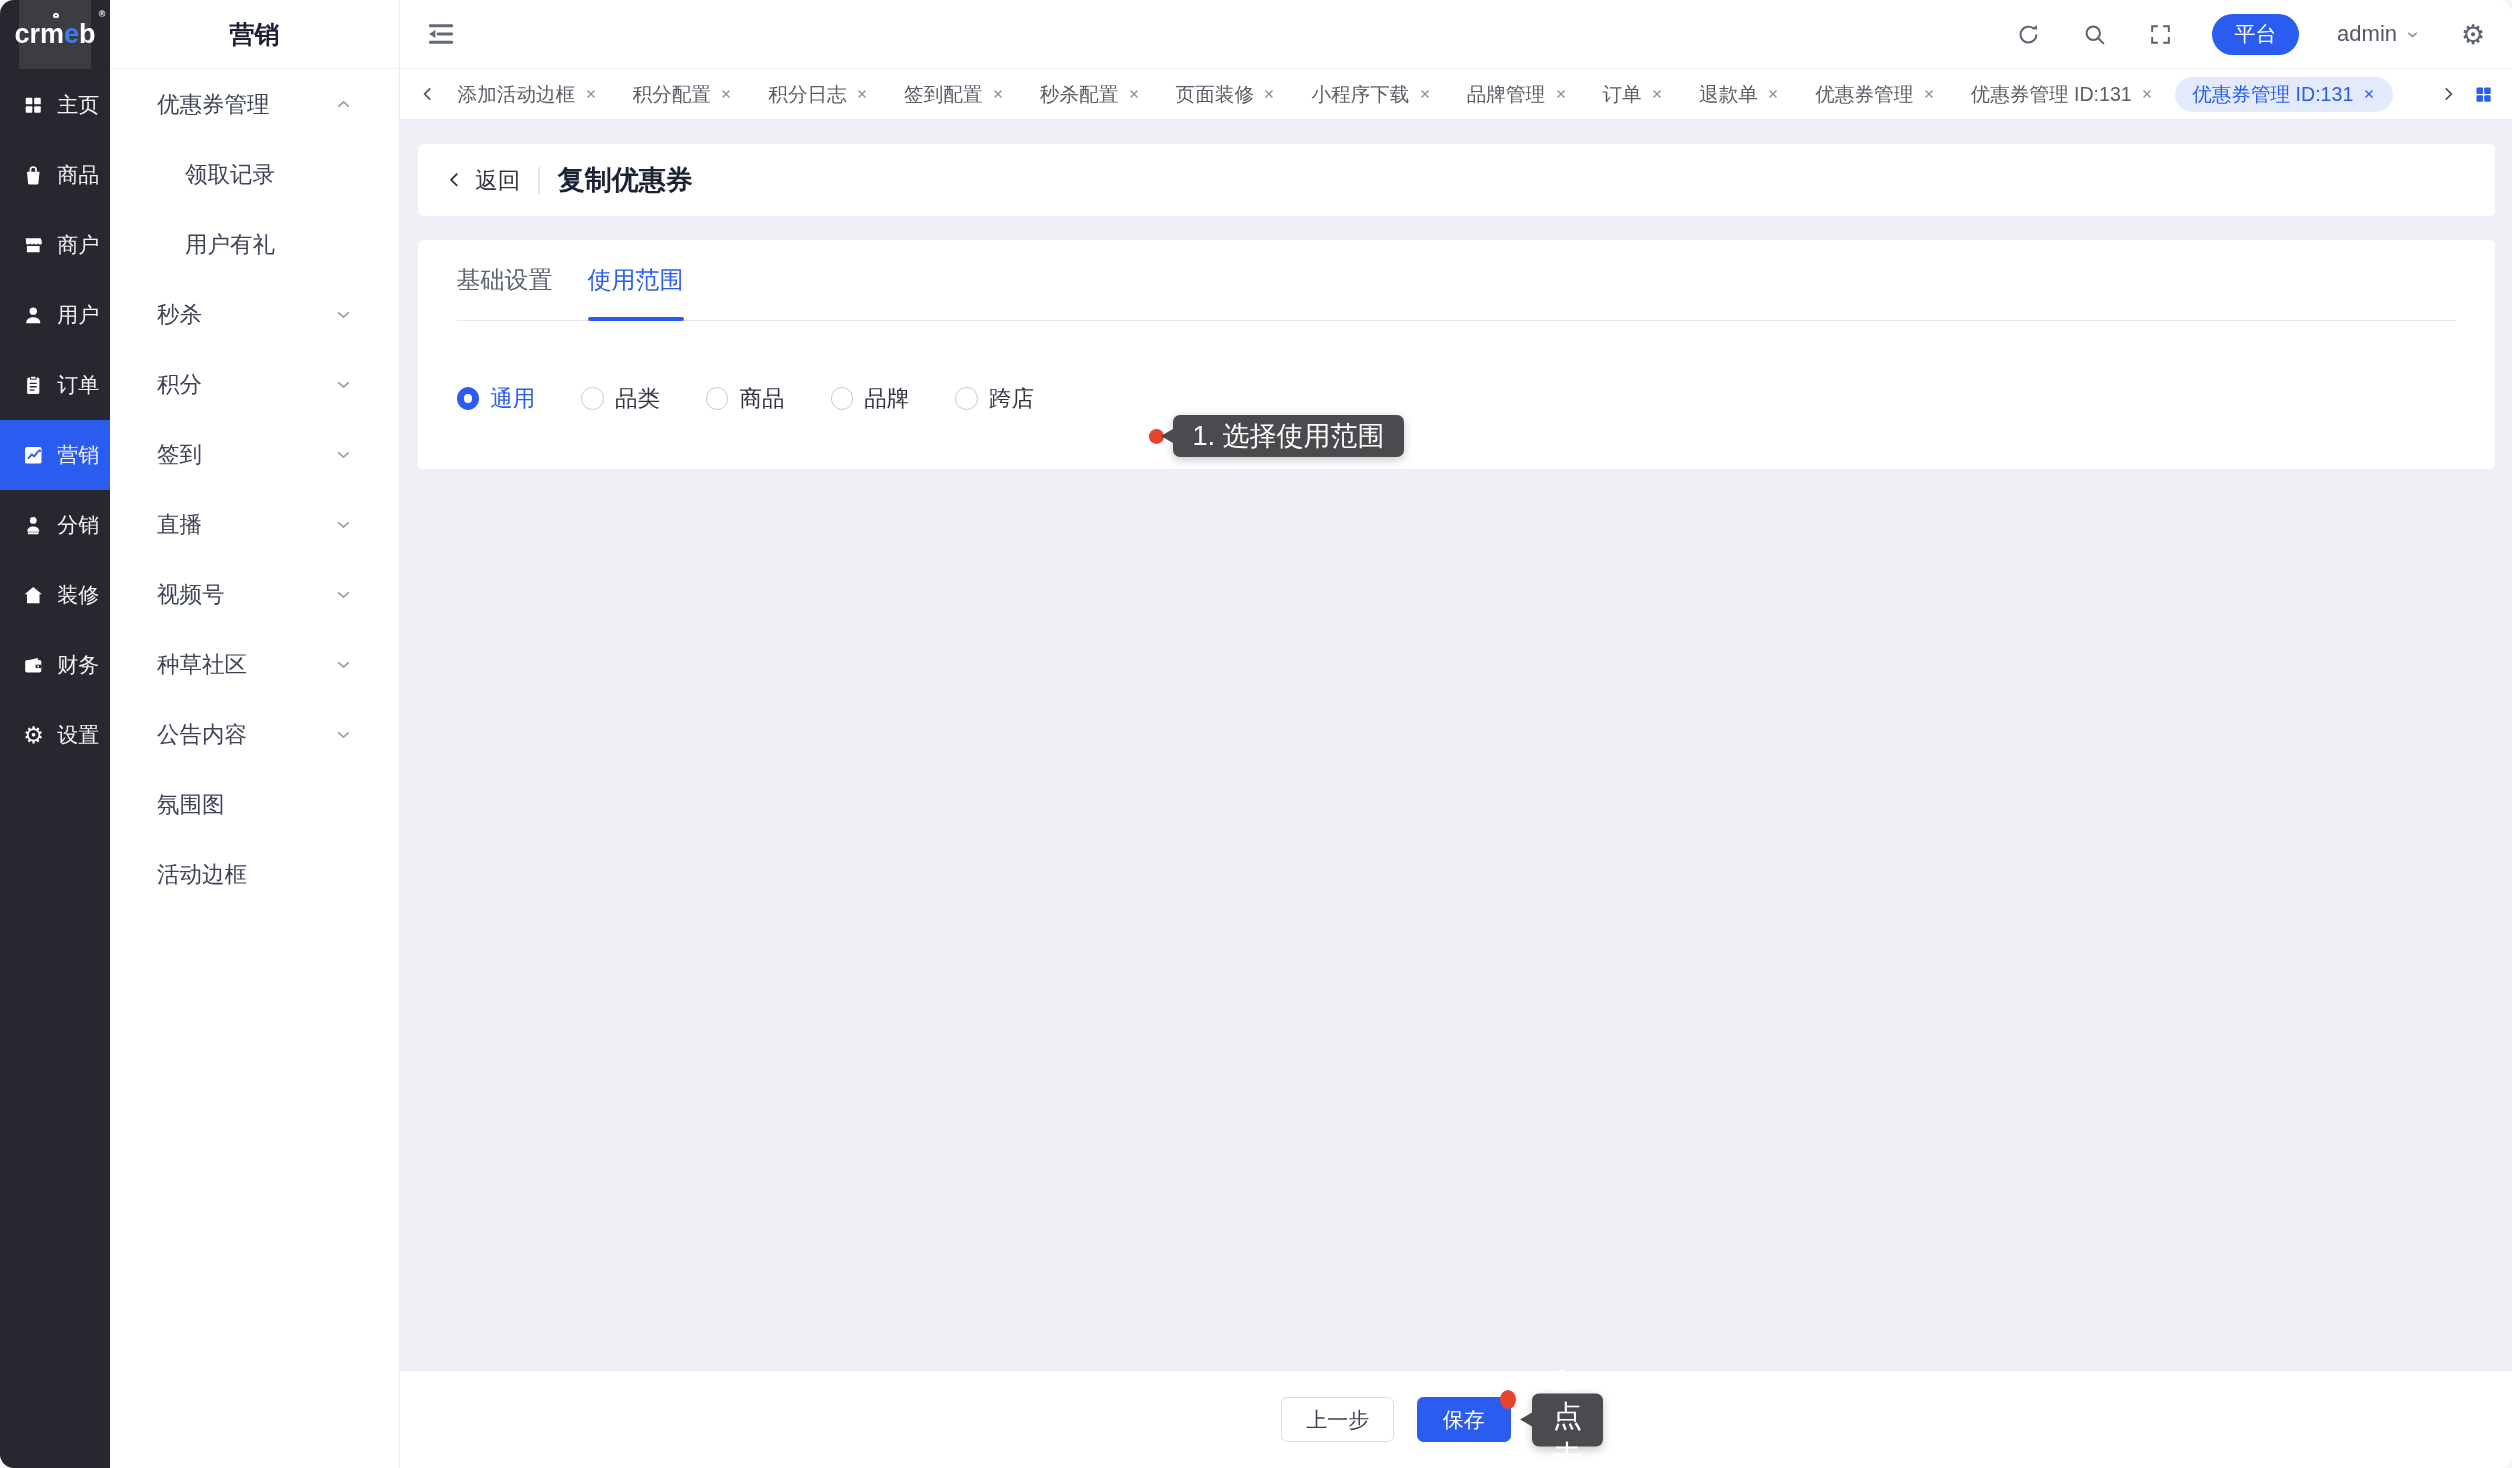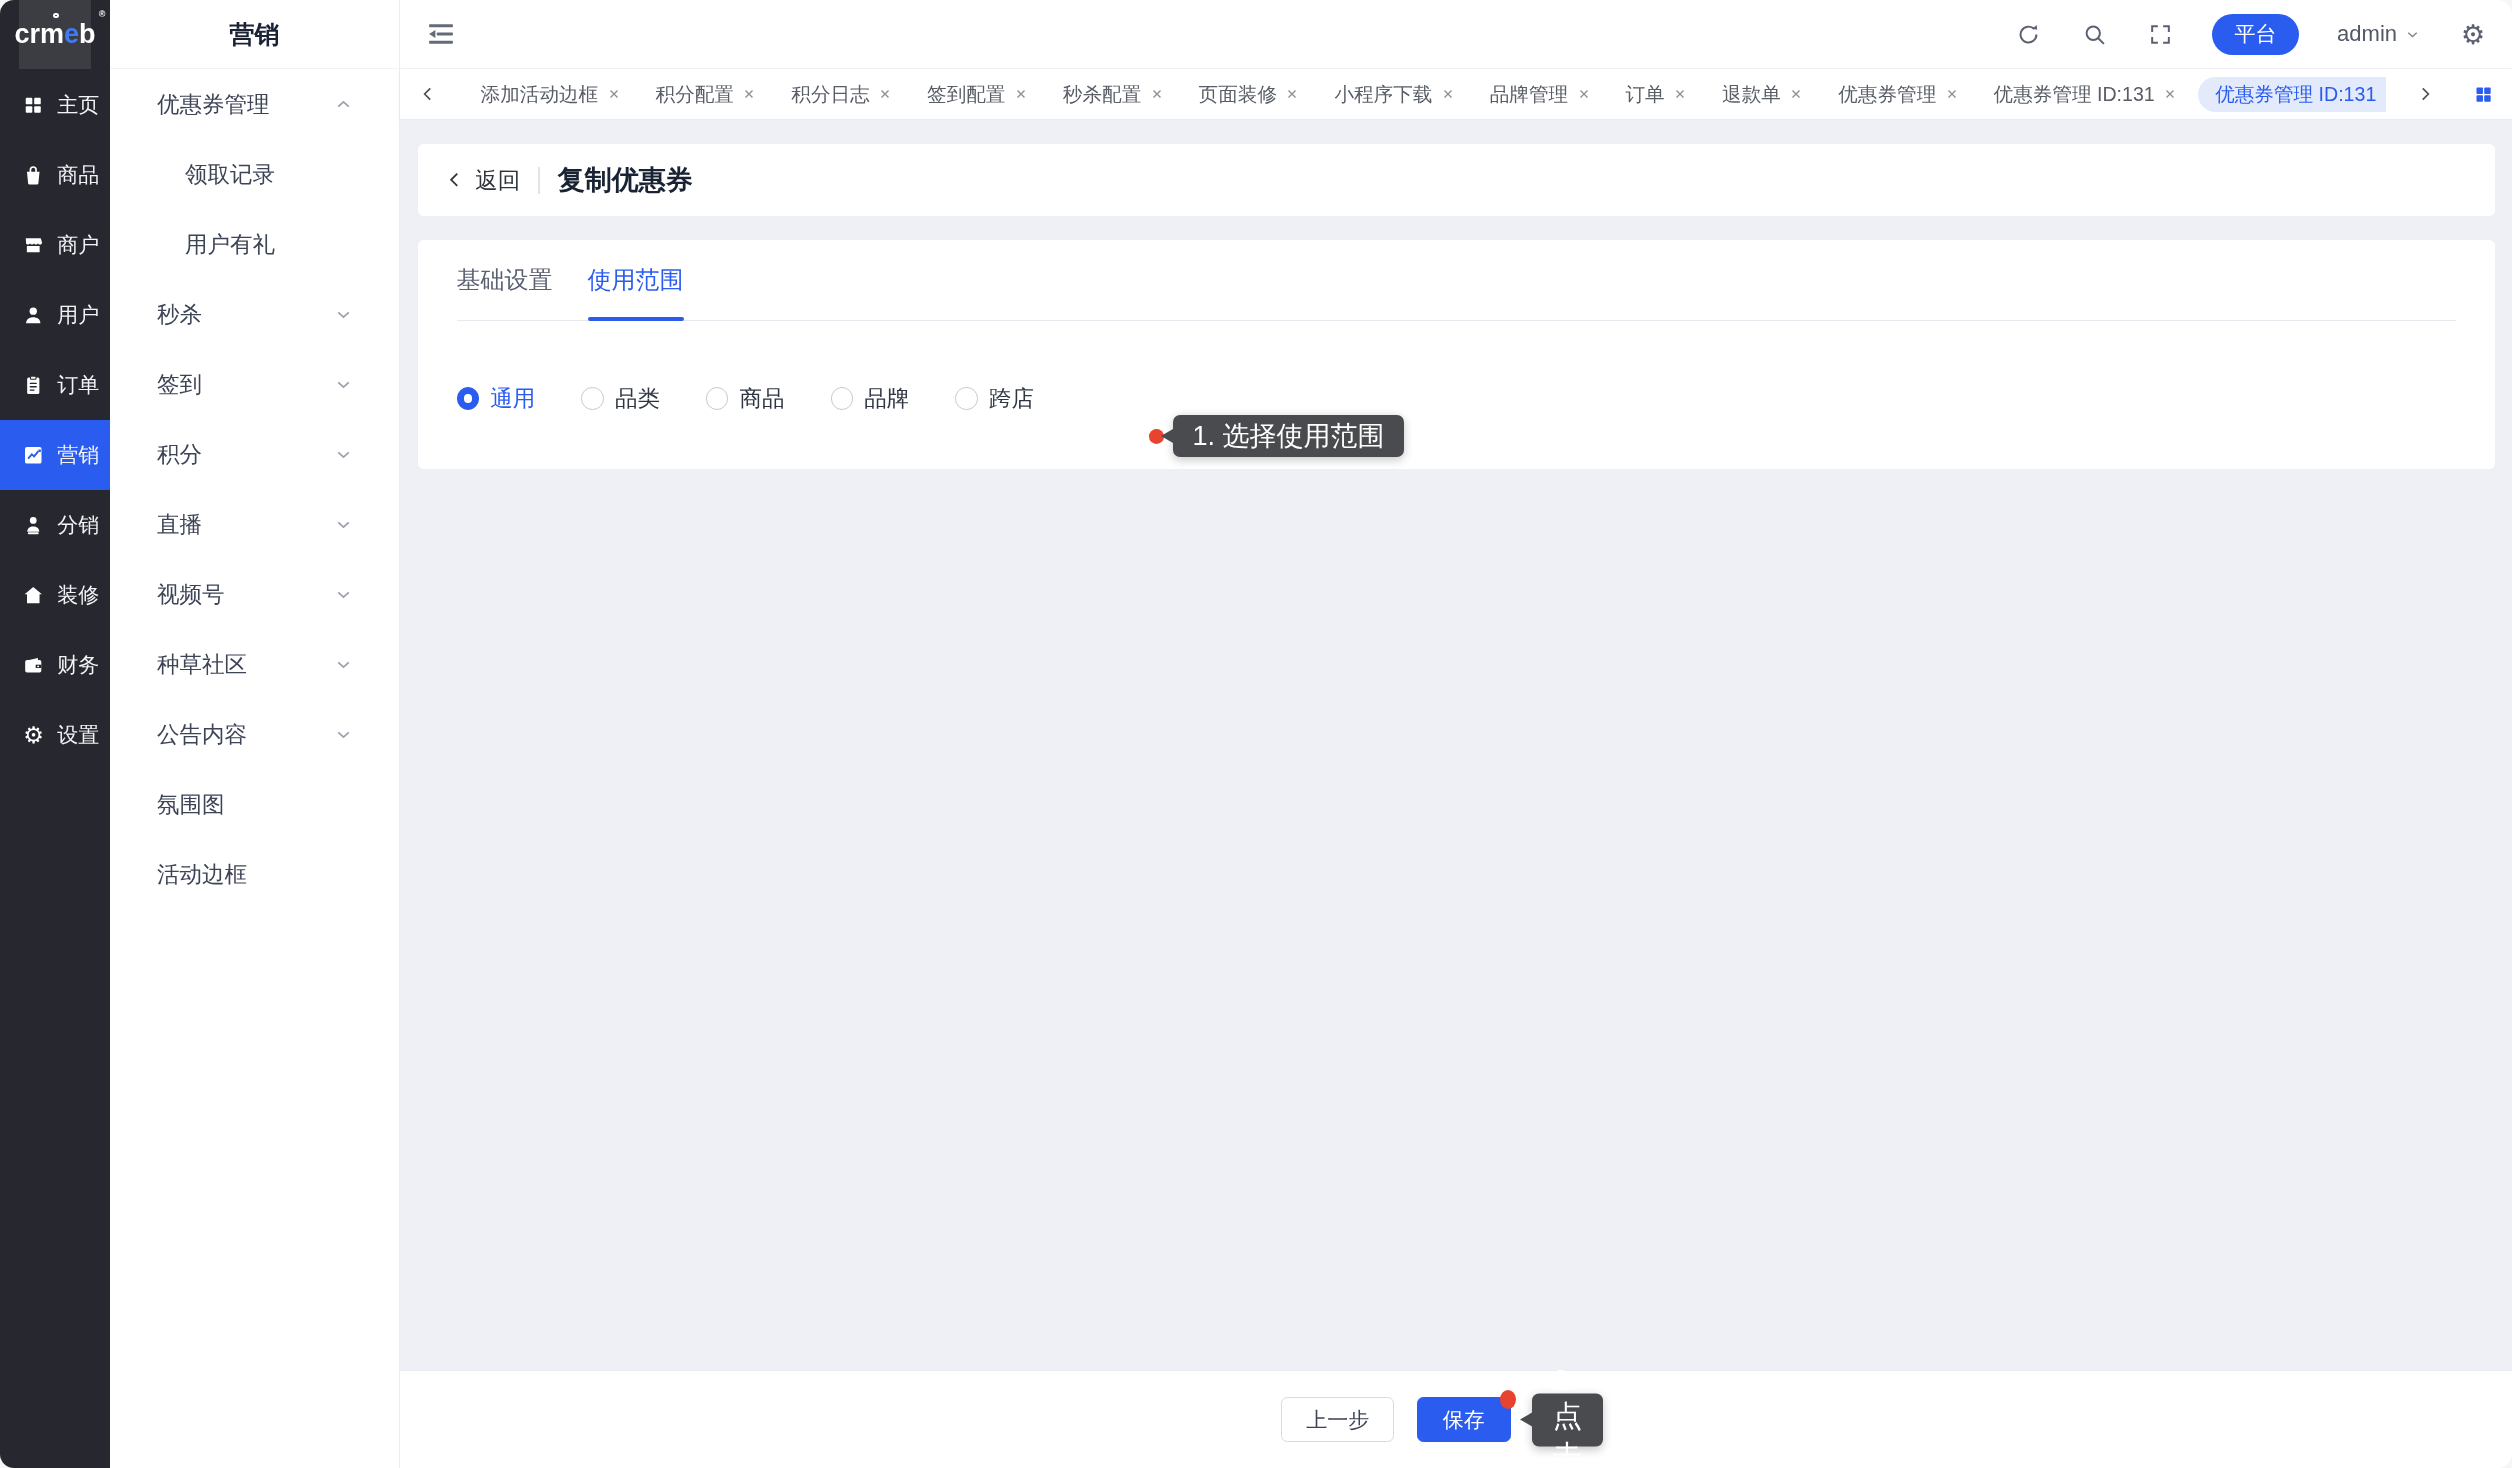--- a/index.html
+++ b/index.html
@@ -34,21 +34,21 @@
   
   .main { flex:1; display:flex; flex-direction:column; min-width:0; }
 
   .topbar { height:69px; flex:0 0 69px; background:#fff; border-bottom:1.4px solid #f1f2f6; display:flex; align-items:center; padding:0 25px; }
   .topbar-right { margin-left:auto; display:flex; align-items:center; gap:38px; }
   .tb-icon { width:28px; height:28px; display:flex; align-items:center; justify-content:center; color:#5b6170; cursor:pointer; }
   .tb-icon .glyph { font-size:27px; line-height:1; }
   .platform-pill { height:41px; padding:0 22.5px; border-radius:21px; background:#2b5cf0; color:#fff; font-size:21px; display:flex; align-items:center; cursor:pointer; }
   .user-chip { display:flex; align-items:center; gap:7px; color:#525866; font-size:22px; cursor:pointer; }
 
-  .tabbar { height:51px; flex:0 0 51px; background:#fff; border-bottom:1.4px solid #e9ebf0; box-shadow:0 2.1px 5.6px rgba(30,40,70,.04); display:flex; align-items:center; padding:0 12.6px;gap:23px; }
+  .tabbar { height:51px; flex:0 0 51px; background:#fff; border-bottom:1.4px solid #e9ebf0; box-shadow:0 2.1px 5.6px rgba(30,40,70,.04); display:flex; align-items:center; padding:0 12.6px; }
   .tab-scroll-btn { width:31px; height:31px; display:flex; align-items:center; justify-content:center; color:#4a4f58; cursor:pointer; flex:0 0 auto; }
   .tabs { flex:1; display:flex; align-items:center; gap:7px; overflow:hidden; white-space:nowrap; }
   .tab { display:flex; align-items:center; gap:8.4px; padding:0 14px; height:51px; font-size:19.6px; color:#585d66; cursor:pointer; flex:0 0 auto; }
   .tab .x { width:14px; height:14px; color:#8a8f99; }
   .tab.active { height:35px; background:#e2eafc; color:#2b5cf0; border-radius:18px; padding:0 17px; }
   .tab.active .x { color:#2b5cf0; }
   .tab-grid-btn { width:32px; height:32px; display:flex; align-items:center; justify-content:center; cursor:pointer; flex:0 0 auto; margin-left:4.2px; }
 
   .content { flex:1; position:relative; background:#eef0f5; padding:24px 17.5px 0; overflow:hidden; }
   .card { background:#fff; border-radius:5.6px; }
@@ -286,27 +286,27 @@
       <div class="menu-item sub">
           <span class="mi-label">用户有礼</span>
         </div>
       <div class="menu-item group">
           <span class="mi-label">秒杀</span>
           <svg class="caret" width="21" height="21" color="#7b818d" viewBox="0 0 30 30">
             <use href="#i-chev-down"></use>
           </svg>
         </div>
       <div class="menu-item group">
+          <span class="mi-label">积分</span>
+          <svg class="caret" width="21" height="21" color="#7b818d" viewBox="0 0 30 30">
+            <use href="#i-chev-down"></use>
+          </svg>
+        </div>
+      <div class="menu-item group">
           <span class="mi-label">签到</span>
-          <svg class="caret" width="21" height="21" color="#7b818d" viewBox="0 0 30 30">
-            <use href="#i-chev-down"></use>
-          </svg>
-        </div>
-      <div class="menu-item group">
-          <span class="mi-label">积分</span>
           <svg class="caret" width="21" height="21" color="#7b818d" viewBox="0 0 30 30">
             <use href="#i-chev-down"></use>
           </svg>
         </div>
       <div class="menu-item group">
           <span class="mi-label">直播</span>
           <svg class="caret" width="21" height="21" color="#7b818d" viewBox="0 0 30 30">
             <use href="#i-chev-down"></use>
           </svg>
         </div>

